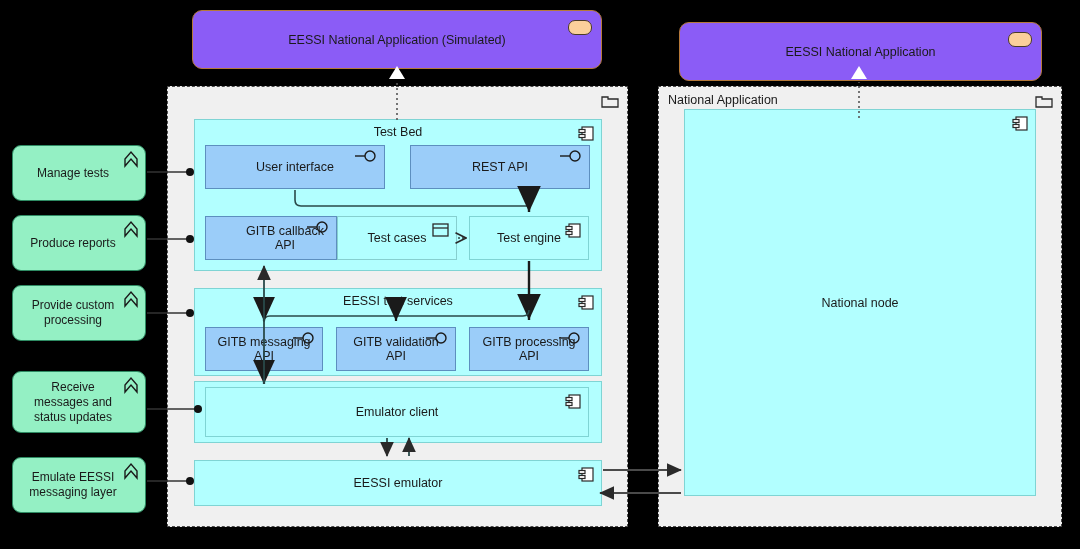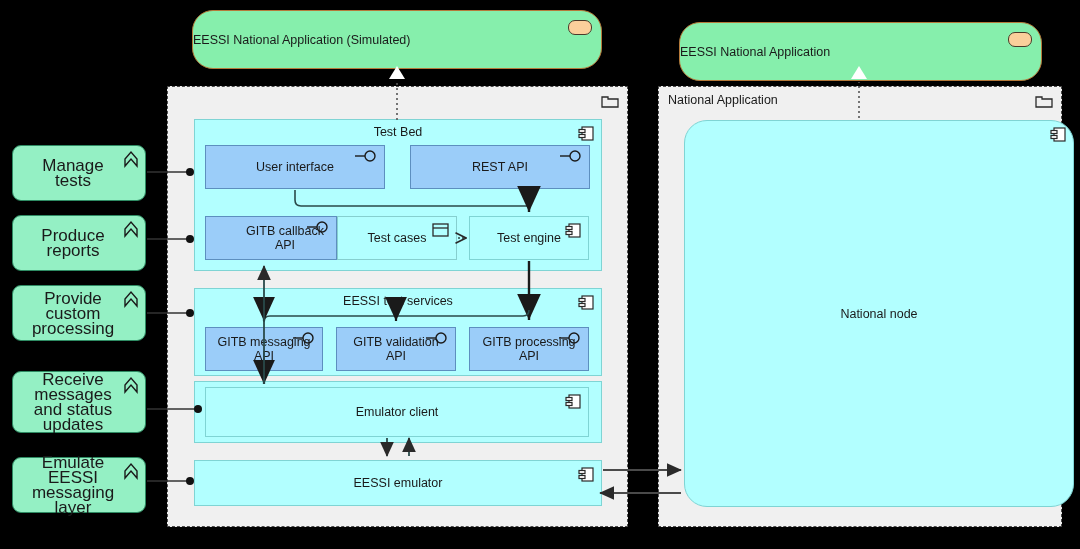--- a/index.html
+++ b/index.html
@@ -4,27 +4,27 @@
 <style>
   html,body{margin:0;padding:0;background:#000;}
   body{width:1080px;height:549px;position:relative;overflow:hidden;
        font-family:"Liberation Sans","DejaVu Sans",sans-serif;color:#1a1a1a;}
   .abs{position:absolute;box-sizing:border-box;}
 
   
   .goal{
     background:#94F0C4;border:1px solid #2e8b63;border-radius:9px;
     display:flex;align-items:center;justify-content:center;text-align:center;
-    font-size:17px;line-height:15px;padding:4px 22px 4px 10px;
+    font-size:12px;line-height:15px;padding:4px 22px 4px 10px;
   }
   .goal-ico{position:absolute;right:6px;top:4px;width:16px;height:18px;}
 
   .actor{
-    background:#86efac;border:1px solid #b5793a;border-radius:21px;
-    display:flex;align-items:center;justify-content:flex-start;text-align:center;
+    background:#8b5cf6;border:1px solid #b5793a;border-radius:10px;
+    display:flex;align-items:center;justify-content:center;text-align:center;
     font-size:12.5px;
   }
   .actor-ico{position:absolute;right:9px;top:9px;width:22px;height:13px;
     border:1.4px solid #4a3a2a;border-radius:7px;background:#FBCF9B;}
 
   .group{
     background:#F0F0F0;border:1px dashed #4a4a4a;
   }
   .group-title{position:absolute;left:9px;top:6px;font-size:12.5px;}
   .group-ico{position:absolute;right:8px;top:7px;width:18px;height:14px;}
@@ -211,21 +211,21 @@
   </svg>
 </div>
 
 <div class="abs group" style="left:658px;top:86px;width:404px;height:441px;">
   <span class="group-title">National Application</span>
   <svg class="group-ico" viewBox="0 0 18 14">
     <path d="M1 3 h6 v2 h10 v8 H1 Z" fill="none" stroke="#2a2a2a" stroke-width="1.3"></path>
   </svg>
 </div>
 
-<div class="abs comp" style="left:684px;top:120px;width:390px;height:387px;border-radius:23px;">
+<div class="abs comp" style="left:684px;top:109px;width:352px;height:387px;">
   <span>National node</span>
   <svg class="cmp-ico" viewBox="0 0 17 17">
     <rect x="4" y="2" width="11" height="13" fill="#fff" stroke="#2a2a2a" stroke-width="1.2"></rect>
     <rect x="1" y="4.5" width="6" height="3" fill="#fff" stroke="#2a2a2a" stroke-width="1.2"></rect>
     <rect x="1" y="9.5" width="6" height="3" fill="#fff" stroke="#2a2a2a" stroke-width="1.2"></rect>
   </svg>
 </div>
 
 <svg class="ov">
   <defs>

